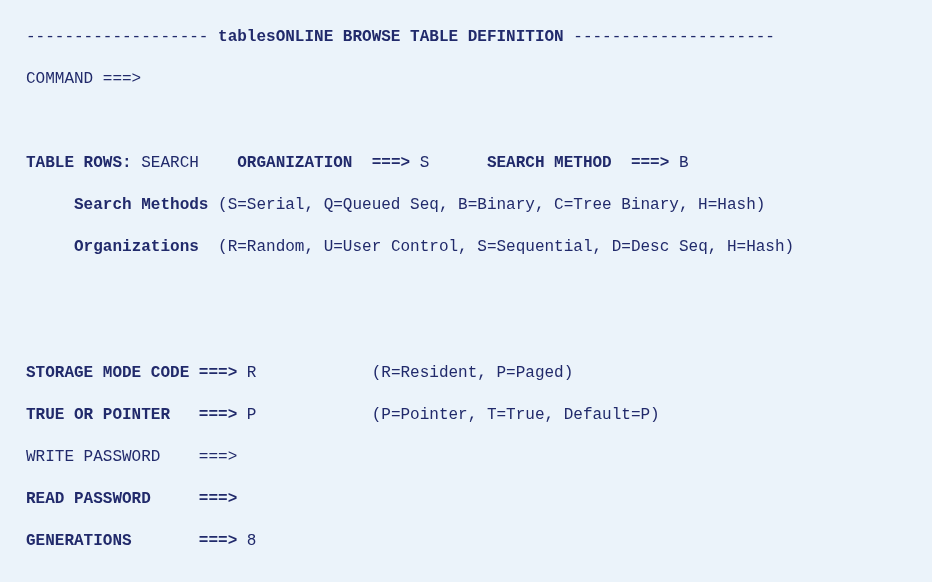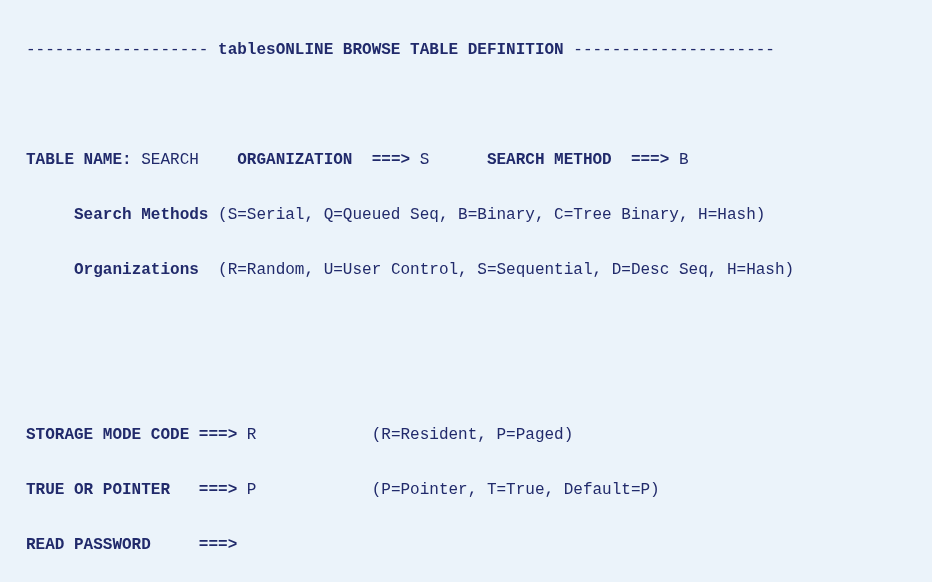--- a/index.html
+++ b/index.html
@@ -12,51 +12,52 @@
     font-family: "Courier New", Courier, monospace;
     font-size: 16px;
     line-height: 21px;
     overflow: hidden;
   }
   .screen {
     padding: 6px 0 0 0;
     white-space: pre;
   }
   .bold { font-weight: bold; }
-  .row { display: block; margin-top: 13px; }
+  .row { display: block; }
   .pad { padding-left: 26px; }
   .input {
     display: inline;
     border: none;
     background: transparent;
     font: inherit;
     color: inherit;
     padding: 0;
     margin: 0;
     outline: none;
     width: 6ch;
   }
   .input.wide { width: 60ch; }
   .input.small { width: 3ch; }
 </style>
 </head>
 <body>
 
 <div class="screen">
 <span class="row pad"><span>-------------------</span><span class="bold"> tablesONLINE BROWSE TABLE DEFINITION </span><span>---------------------</span></span>
+<span class="row pad"><span>COMMAND ===&gt;</span> <input class="input wide" value="" style=""></span>
 <span class="row pad"> </span>
-<span class="row pad"><span class="bold">TABLE NAME:</span> <span>SEARCH</span>    <span class="bold">ORGANIZATION  ===&gt;</span> <input class="input small" value="S" style="">    <span class="bold">SEARCH METHOD  ===&gt;</span> <input class="input small" value="B" style=""></span>
+<span class="row pad"><span class="bold">TABLE ROWS:</span> <span>SEARCH</span>    <span class="bold">ORGANIZATION  ===&gt;</span> <input class="input small" value="S" style="">    <span class="bold">SEARCH METHOD  ===&gt;</span> <input class="input small" value="B" style=""></span>
 <span class="row pad">     <span class="bold">Search Methods</span><span> (S=Serial, Q=Queued Seq, B=Binary, C=Tree Binary, H=Hash)</span></span>
 <span class="row pad">     <span class="bold">Organizations</span><span>  (R=Random, U=User Control, S=Sequential, D=Desc Seq, H=Hash)</span></span>
 <span class="row pad"> </span>
 <span class="row pad"> </span>
 <span class="row pad"><span class="bold">STORAGE MODE CODE ===&gt;</span> <input class="input" value="R" style="">       <span>(R=Resident, P=Paged)</span></span>
 <span class="row pad"><span class="bold">TRUE OR POINTER   ===&gt;</span> <input class="input" value="P" style="">       <span>(P=Pointer, T=True, Default=P)</span></span>
+<span class="row pad"><span>WRITE PASSWORD    ===&gt;</span> <input class="input" value="" style=""></span>
 <span class="row pad"><span class="bold">READ PASSWORD     ===&gt;</span> <input class="input" value="" style=""></span>
-<span class="row pad"><span>WRITE PASSWORD    ===&gt;</span> <input class="input" value="" style=""></span>
 <span class="row pad"><span class="bold">GENERATIONS       ===&gt;</span> <input class="input" value="8" style=""></span>
 
 
 
 
 
 
 
 
 

